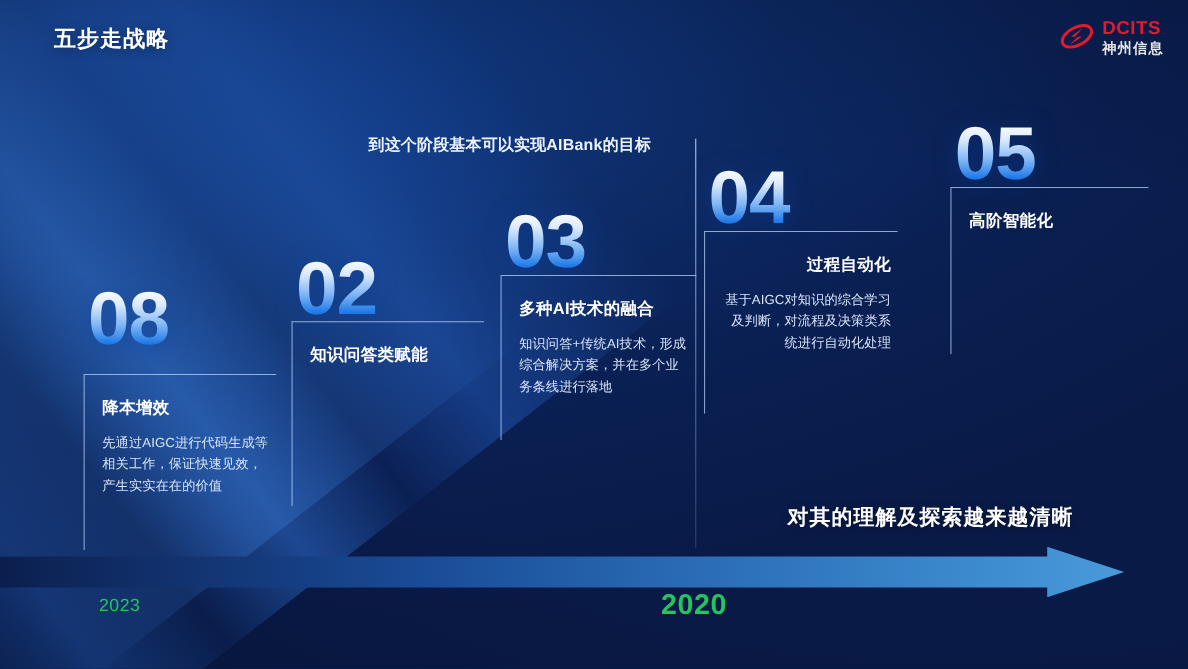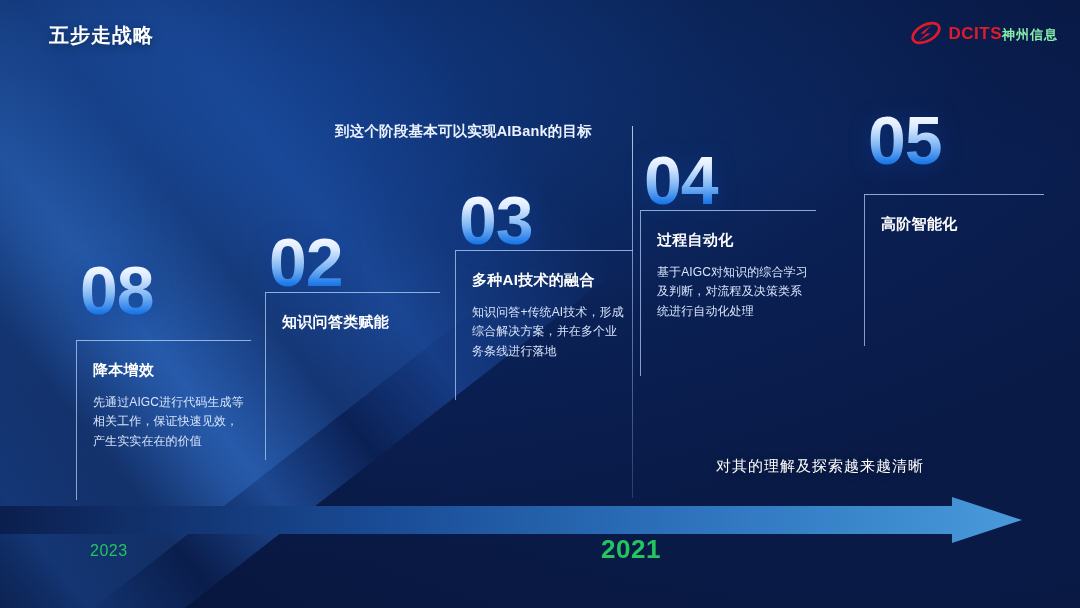--- a/index.html
+++ b/index.html
@@ -68,28 +68,28 @@
     text-shadow: 0 2px 10px rgba(0,0,0,0.35);
   }
   .logo {
     position: absolute;
     right: 22px; top: 16px;
     display: flex;
     align-items: center;
     gap: 6px;
   }
   .logo-mark { width: 34px; height: 34px; display:block; }
-  .logo-text { display: flex; flex-direction: row; line-height: 1; }
+  .logo-text { display: flex; flex-direction: column; line-height: 1; }
   .logo-en {
     font-size: 17px; font-weight: bold; letter-spacing: 0.5px;
     color: #e21b2c;
   }
   .logo-cn {
     font-size: 13px; font-weight: bold; letter-spacing: 1px;
-    color: #86efac; margin-top: 3px;
+    color: #e5e5e5; margin-top: 3px;
   }
 
   
   .annotation {
     position: absolute;
     left: 302px; top: 122px;
     font-size: 14.5px;
     font-weight: bold;
     color: #eaf2ff;
     letter-spacing: 0.2px;
@@ -142,30 +142,30 @@
   }
 
   
   #step-1 { left: 76px;  top: 262px; }
   #step-1 .step-card { width: 175px; height: 160px; margin-top: 20px; }
   #step-2 { left: 265px; top: 234px; }
   #step-2 .step-card { width: 175px; height: 168px; }
   #step-3 { left: 455px; top: 192px; }
   #step-3 .step-card { width: 178px; height: 150px; }
   #step-4 { left: 640px; top: 152px; }
-  #step-4 .step-card { width: 176px; height: 166px; }
+  #step-4 .step-card { width: 176px; height: 166px; text-align: right; }
   #step-5 { left: 824px; top: 112px; padding-left: 40px; }
-  #step-5 .step-card { width: 180px; height: 152px; margin-top: 24px; }
+  #step-5 .step-card { width: 180px; height: 152px; }
 
   
   .tagline {
     position: absolute;
     left: 716px; top: 457px;
-    font-size: 15px;
-    font-weight: normal;
+    font-size: 19px;
+    font-weight: bold;
     color: #ffffff;
     letter-spacing: 1px;
     white-space: nowrap;
     text-shadow: 0 2px 8px rgba(0,0,0,0.3);
   }
 
   
   .arrow-wrap {
     position: absolute;
     left: 0; top: 497px;
@@ -258,15 +258,15 @@
           <stop offset="62%" stop-color="#2a6cb6"></stop>
           <stop offset="84%" stop-color="#3a87cc"></stop>
           <stop offset="100%" stop-color="#4a9adb"></stop>
         </linearGradient>
       </defs>
       <path d="M0 9 L952 9 L952 0 L1022 23 L952 46 L952 37 L0 37 Z" fill="url(#arrowGrad)"></path>
     </svg>
   </div>
 
   <div class="year" id="year-start">2023</div>
-  <div class="year" id="year-end">2021</div>
+  <div class="year" id="year-end">2020</div>
 
 </div>
 
 </body></html>

